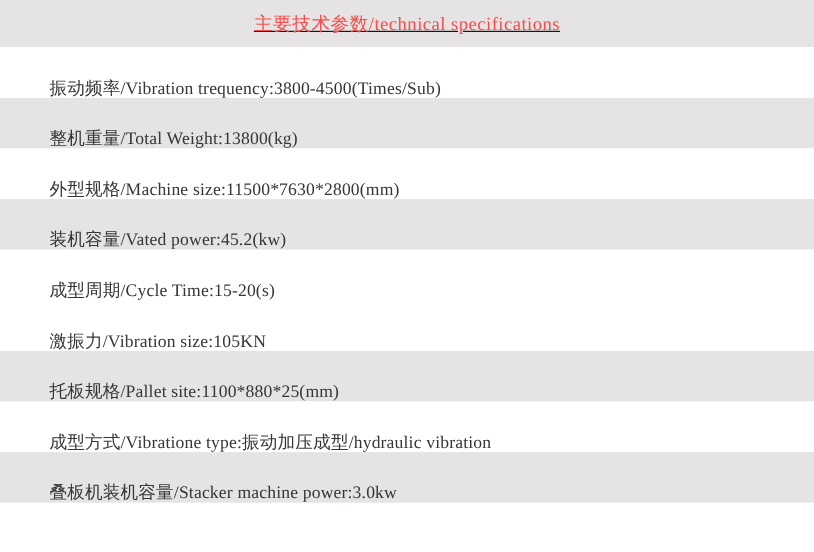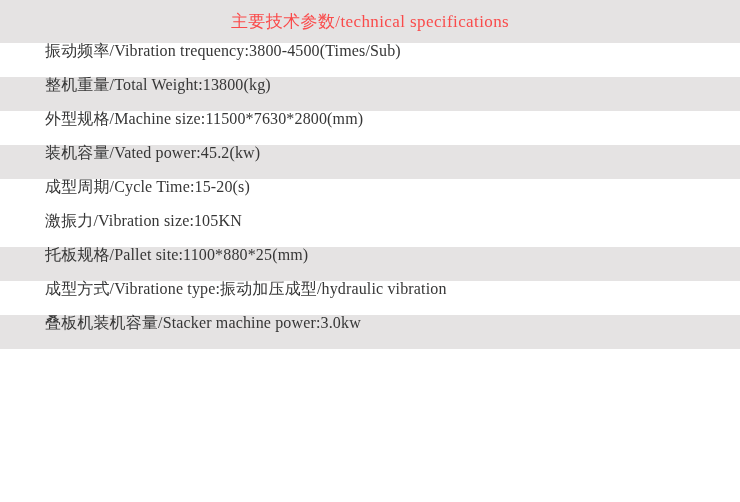--- a/index.html
+++ b/index.html
@@ -22,40 +22,41 @@
     box-sizing: border-box;
   }
 
   .spec-header {
     height: 43px;
     background: #e5e3e3;
     display: flex;
     align-items: center;
     justify-content: center;
     box-sizing: border-box;
+    text-decoration: underline;
   }
 
   .spec-header-title {
     color: #fa4b4b;
     font-size: 17px;
     font-family: "Liberation Serif", "DejaVu Serif", serif;
     letter-spacing: 0.4px;
     line-height: 1;
     white-space: nowrap;
     text-align: center;
   }
 
   .spec-rows {
     display: block;
   }
 
   .spec-row {
-    height: 34px;
+    height: 46px;
     display: flex;
-    align-items: flex-start;
+    align-items: flex-end;
     box-sizing: border-box;
     padding-left: 45px;
     padding-right: 10px;
   }
 
   .spec-row.odd {
     background: #ffffff;
   }
 
   .spec-row.even {

